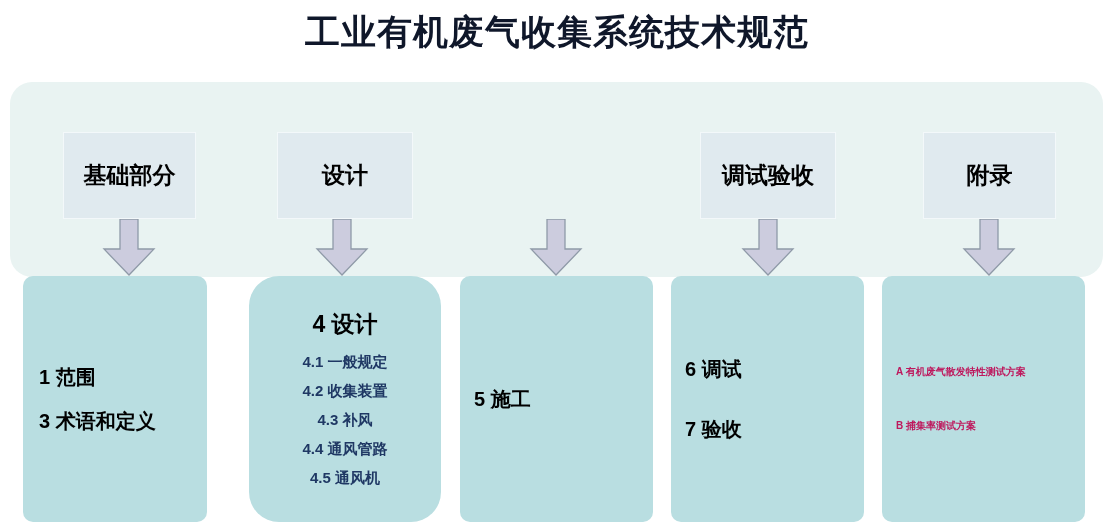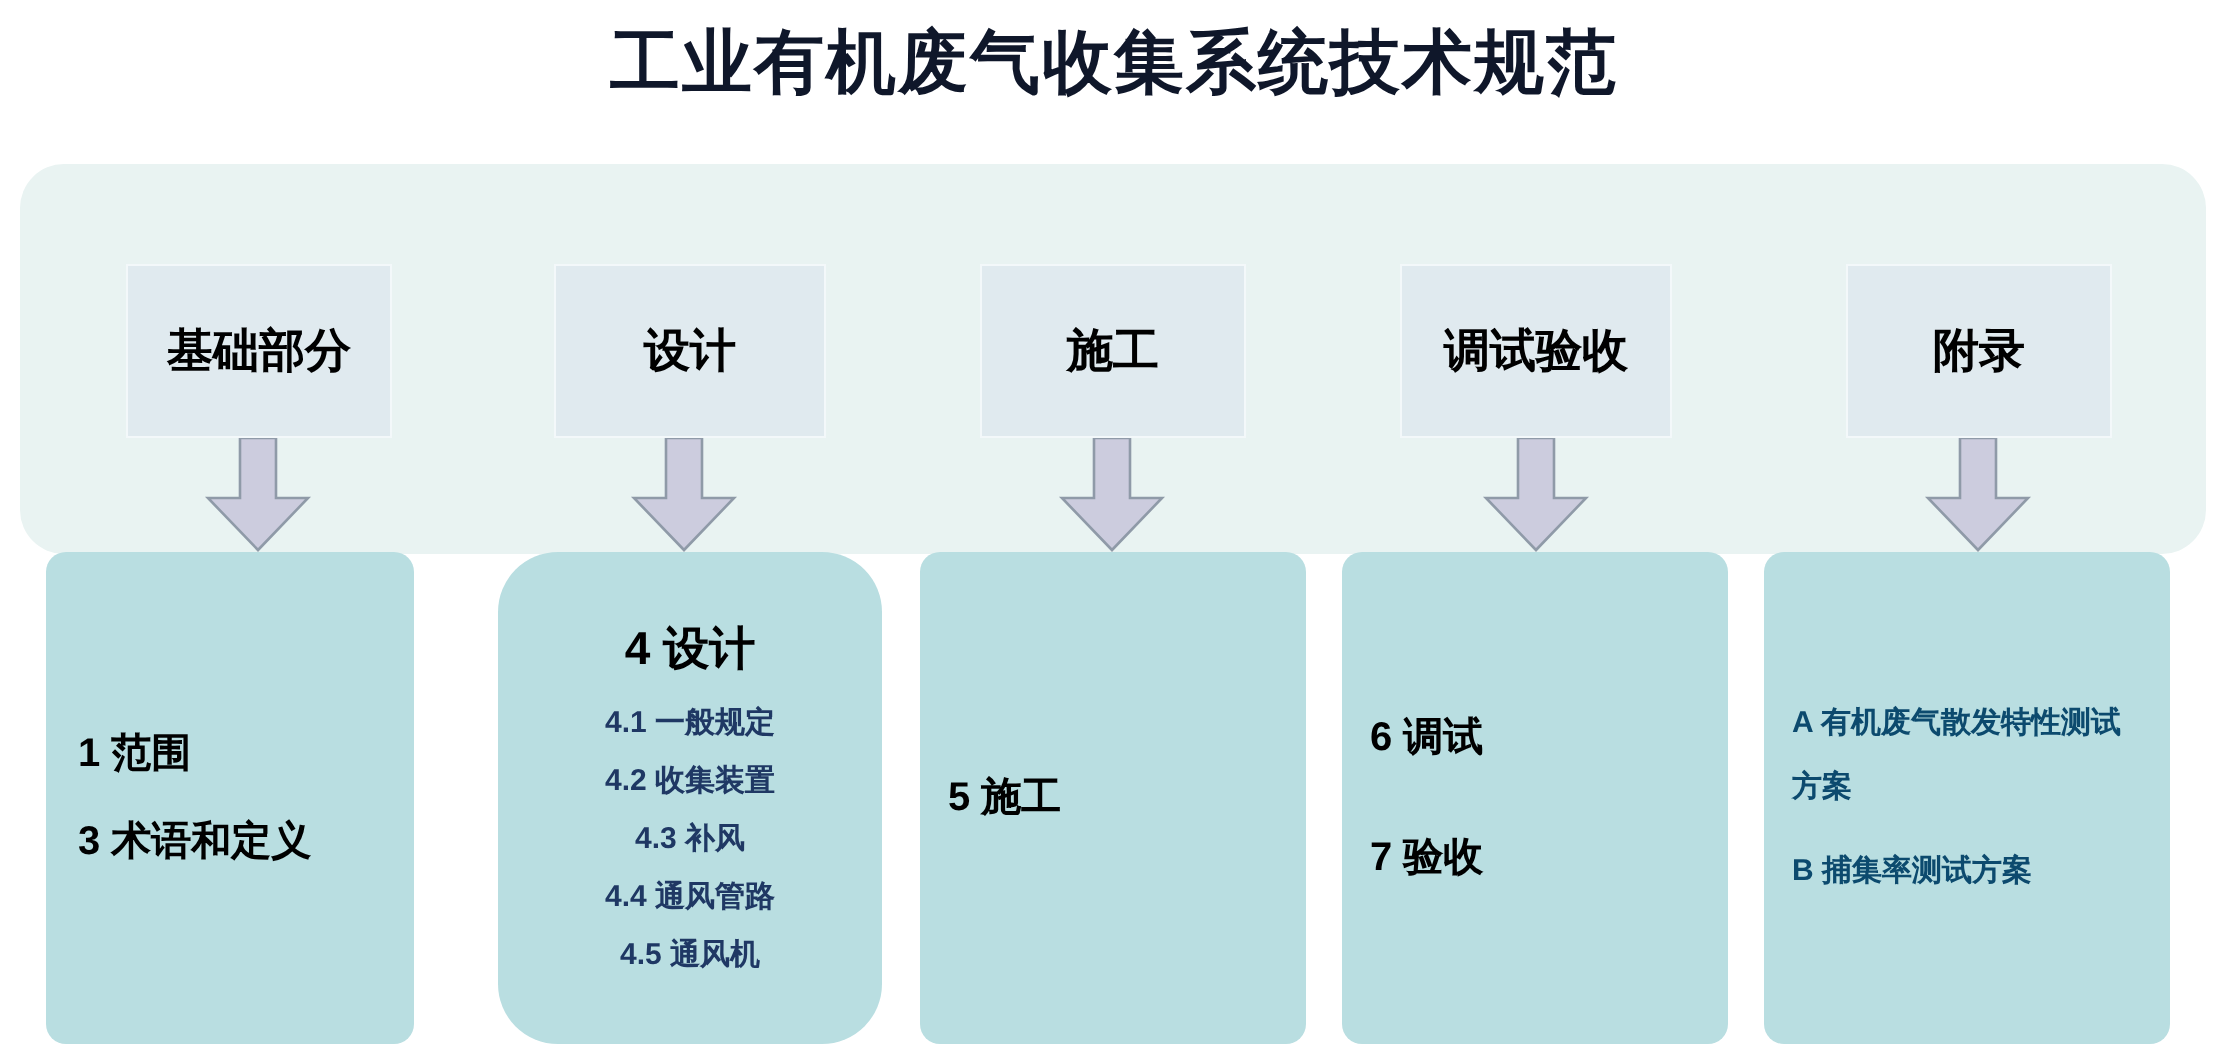--- a/index.html
+++ b/index.html
@@ -131,45 +131,42 @@
     white-space: nowrap;
   }
   .ln-sub {
     font-size: 15px;
     font-weight: bold;
     color: #1f3864;
     line-height: 29px;
     white-space: nowrap;
   }
   .ln-appendix {
-    font-size: 15px;
-    font-weight: bold;
-    color: #0c4a6e;
-    line-height: 32px;
+    font-size: 10px;
+    font-weight: bold;
+    color: #be185d;
+    line-height: 44px;
   }
   .spacer-sm { height: 10px; }
   .list-flush { display: flex; flex-direction: column; text-align: center; }
 </style>
 </head>
 <body>
 
 <div id="page">
 
   <div id="title">工业有机废气收集系统技术规范</div>
 
   <div id="panel"></div>
 
   <div class="stage-box stage-0">
     <span class="stage-label">基础部分</span>
   </div>
   <div class="stage-box stage-1">
     <span class="stage-label">设计</span>
-  </div>
-  <div class="stage-box stage-2">
-    <span class="stage-label">施工</span>
   </div>
   <div class="stage-box stage-4">
     <span class="stage-label">附录</span>
   </div>
   <div class="stage-box stage-3">
     <span class="stage-label">调试验收</span>
   </div>
 
   <div class="arrow arrow-0">
     <svg viewBox="0 0 54 58" xmlns="http://www.w3.org/2000/svg">

